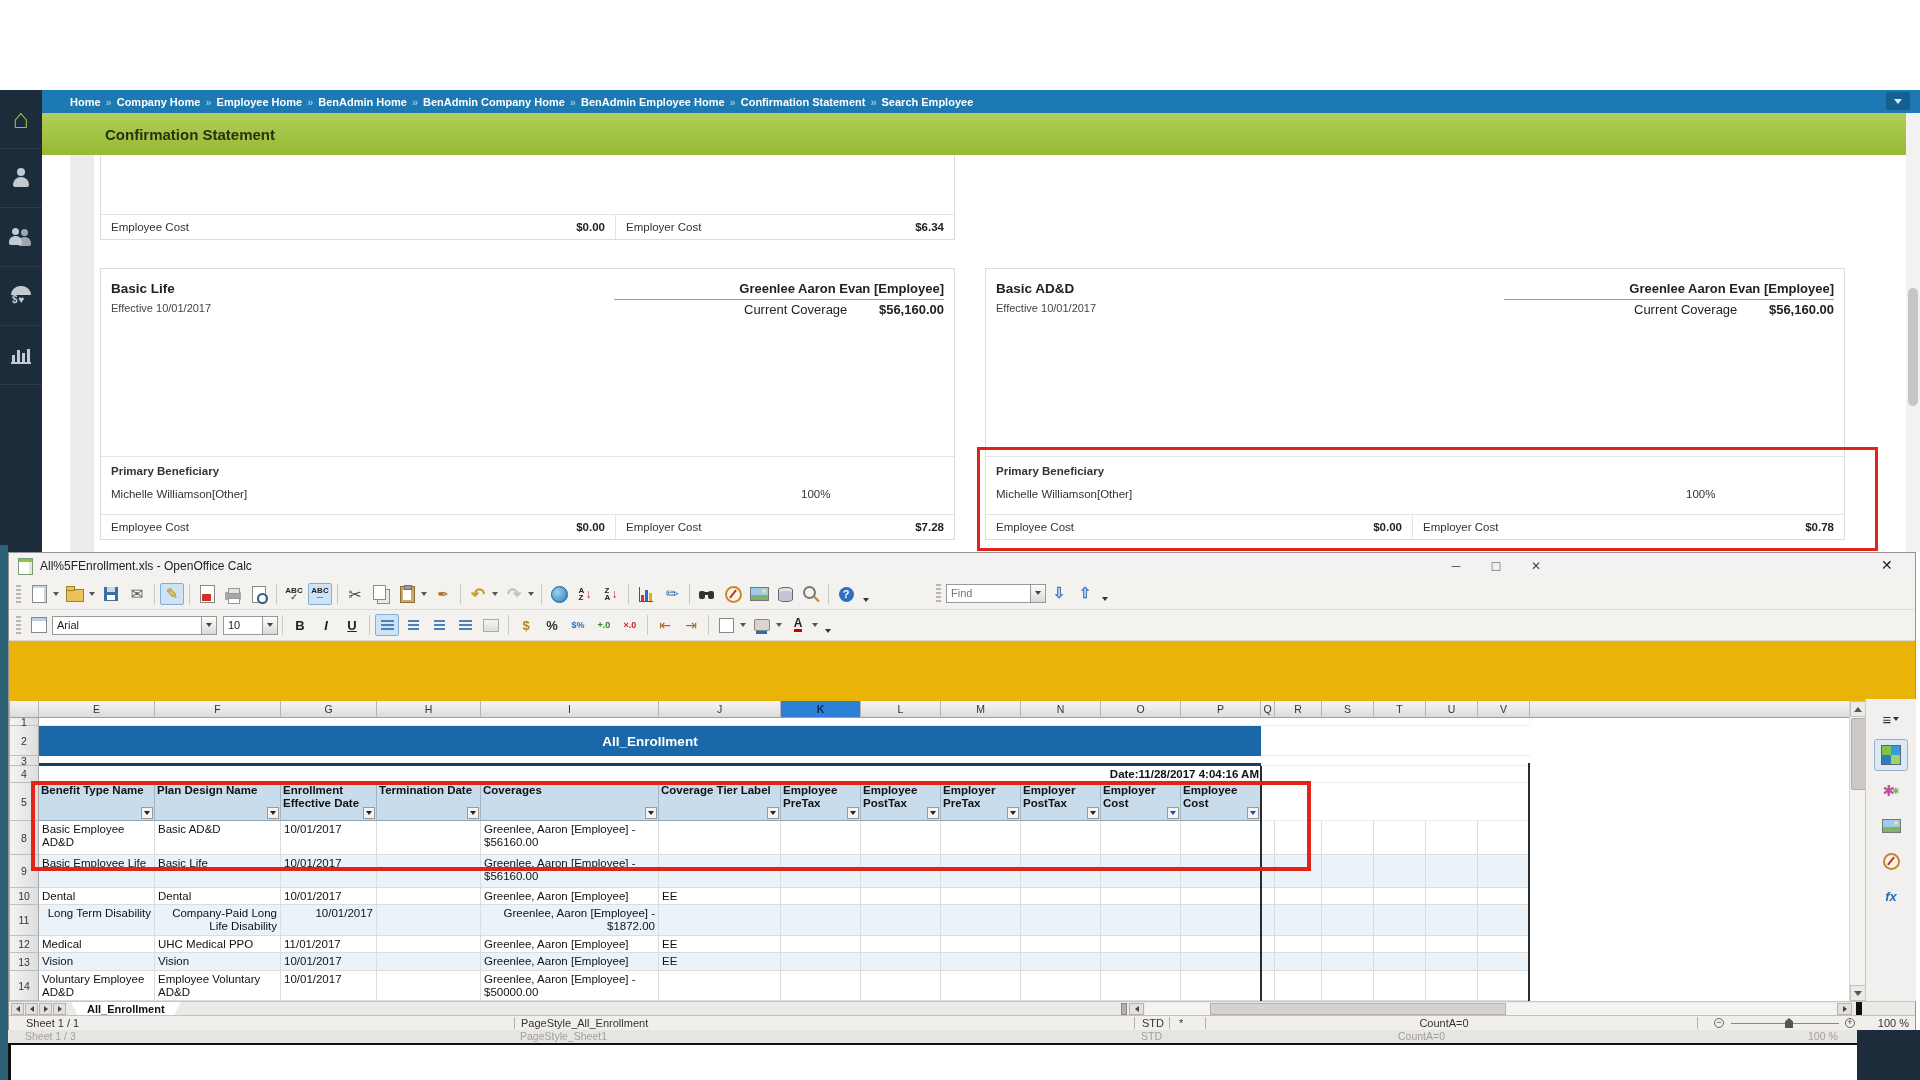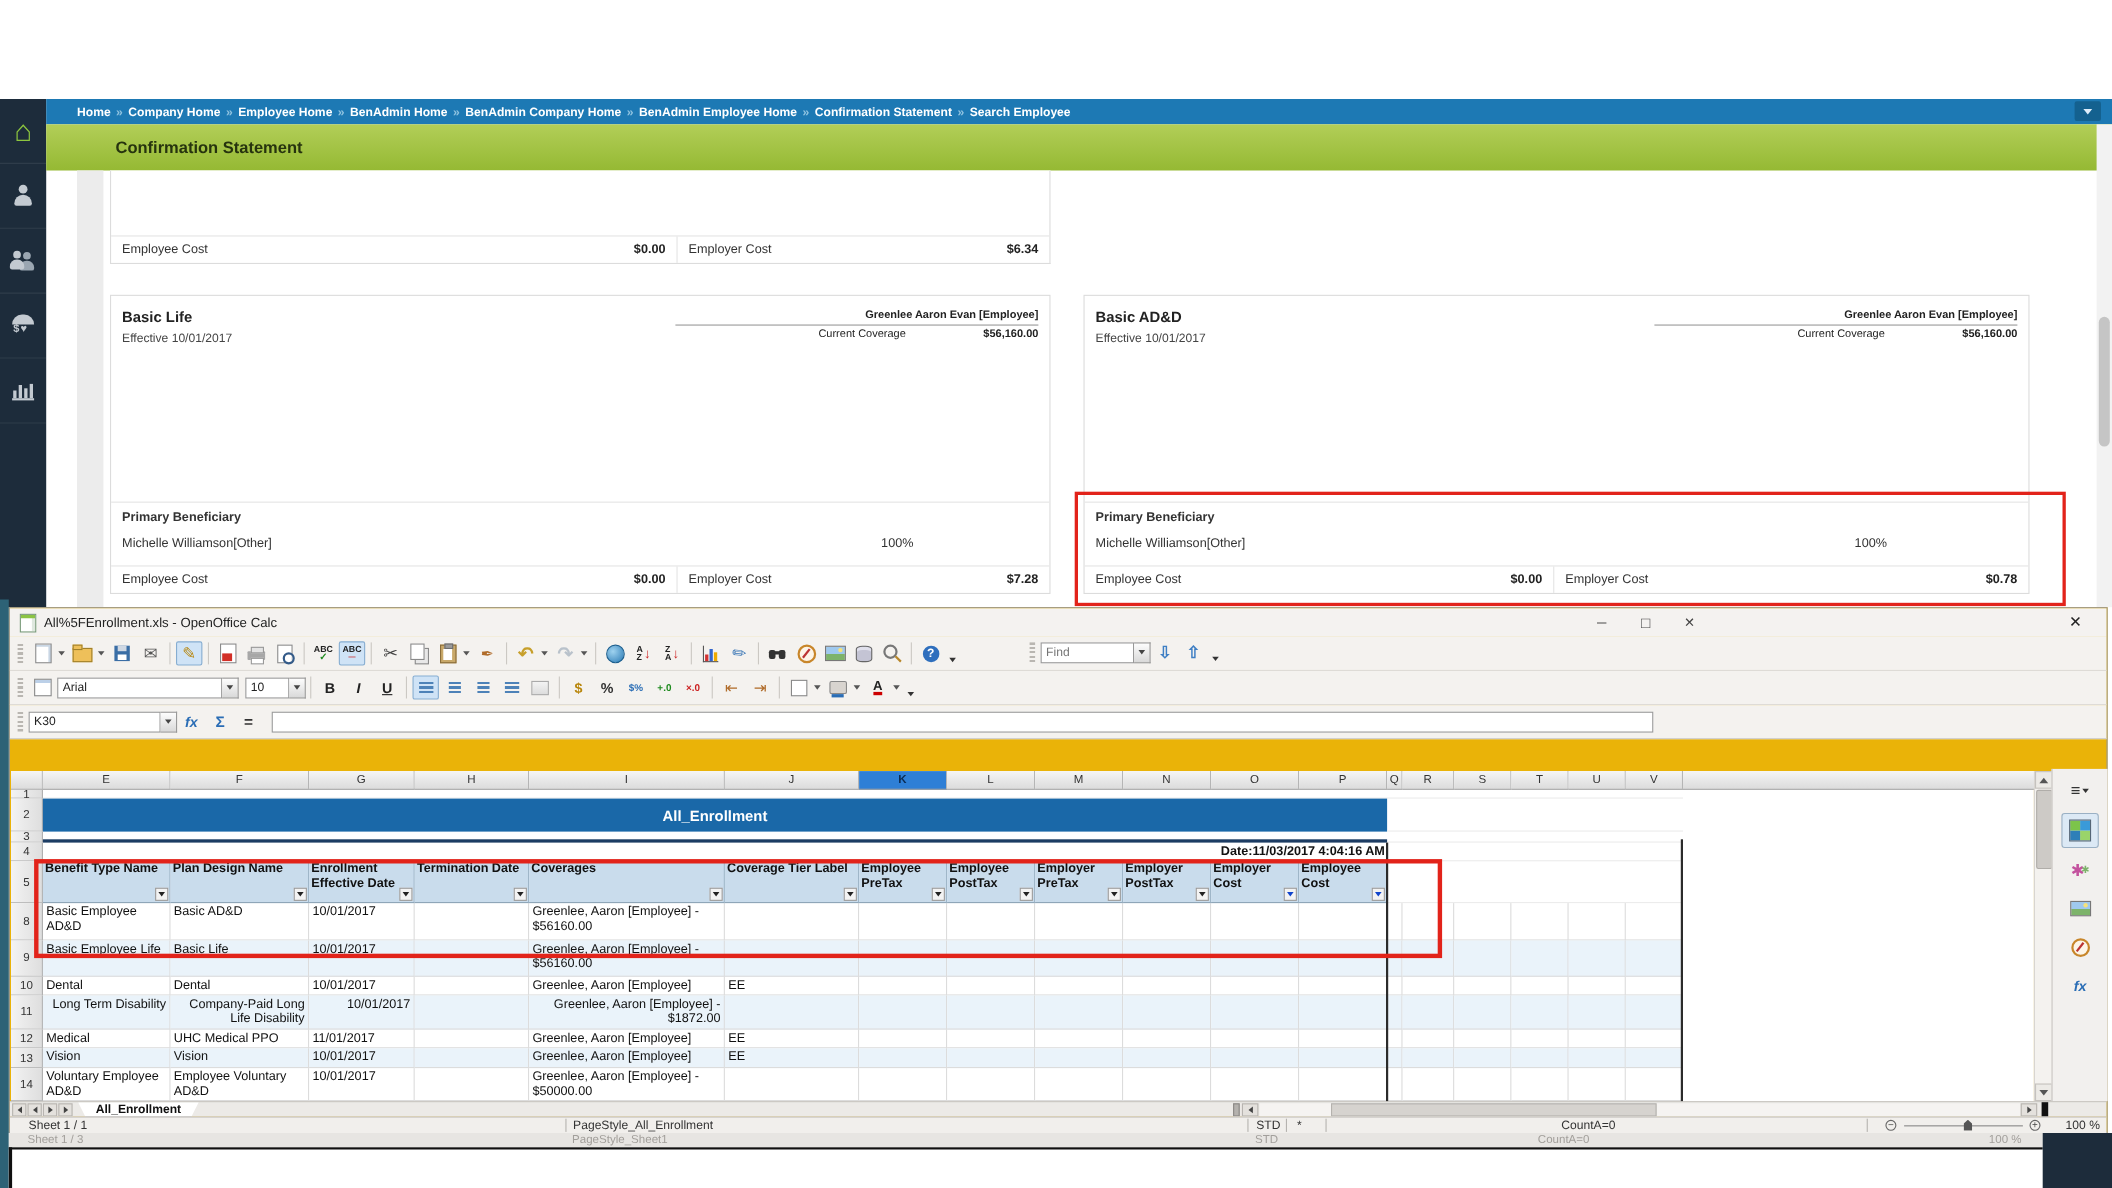--- a/index.html
+++ b/index.html
@@ -37,21 +37,21 @@
   .card-ad{left:985px;top:268px;width:860px;height:272px;}
   .cost-strip{position:absolute;left:0;right:0;bottom:0;height:24px;border-top:1px solid #e4e4e4;display:flex;font-size:11.5px;color:#333;}
   .cost-cell{display:flex;justify-content:space-between;align-items:center;padding:0 10px;box-sizing:border-box;height:100%;}
   .cc-l1{width:515px;border-right:1px solid #e4e4e4;}
   .cc-l2{width:427px;border-right:1px solid #e4e4e4;}
   .cc-r{flex:1;}
   .money{font-weight:bold;color:#222;}
   .card-head{position:relative;padding:12px 10px 0;}
   .btitle{font-size:13.5px;font-weight:bold;color:#222;}
   .beff{font-size:11px;color:#444;margin-top:6px;}
-  .rblock{position:absolute;right:10px;top:12px;width:330px;text-align:right;font-size:10px;color:#222;}
+  .rblock{position:absolute;right:10px;top:12px;width:330px;text-align:right;font-size:13px;color:#222;}
   .member{font-weight:bold;}
   .rline{border-top:1px solid #999;margin:3px 0 2px;}
   .covrow{display:flex;justify-content:space-between;padding-left:130px;}
   .benef{position:absolute;left:0;right:0;bottom:24px;height:58px;border-top:1px solid #e4e4e4;font-size:11.5px;color:#333;}
   .bhead{font-weight:bold;padding:8px 10px 0;}
   .brow{position:relative;padding:11px 10px 0;}
   .bpct{position:absolute;left:700px;top:11px;}
   .redrect1{left:977px;top:447px;width:895px;height:98px;border:3px solid #e2231a;z-index:6;}
   
   .calcwin{left:8px;top:552px;width:1908px;height:478px;background:#eab308;border:1px solid #949494;box-sizing:border-box;}
@@ -549,29 +549,20 @@
           <span class="bucket"></span>
         </span>
         <span class="drop"></span>
       <span class="tbi">
           <span class="fcA">A</span>
         </span>
         <span class="drop"></span>
       <span class="ovf"></span>
     </div>
 
-    <div class="fbar">
-      <span class="grip"></span>
-      <input class="tbox" style="width: 120px;" value="K30">
-      <span class="dbtn"></span>
-      <span class="tbi fx">fx</span>
-      <span class="tbi sum">Σ</span>
-      <span class="tbi eq">=</span>
-      <input class="tbox fmlinput" style="">
-    </div>
 
     <div class="sheetwrap">
       <div class="colhdr">
         <div class="chcell w-rh"></div>
         <div class="chcell w-e">E</div>
         <div class="chcell w-f">F</div>
         <div class="chcell w-g">G</div>
         <div class="chcell w-h">H</div>
         <div class="chcell w-i">I</div>
         <div class="chcell w-j">J</div>
@@ -600,21 +591,21 @@
           <div class="banner">All_Enrollment</div>
           <div class="fill"></div>
         </div>
         <div class="trow r3">
           <div class="rh">3</div>
           <div class="mz3"></div>
           <div class="fill"></div>
         </div>
         <div class="trow r4">
           <div class="rh">4</div>
-          <div class="mz4">Date:11/03/2017 4:04:16 AM</div>
+          <div class="mz4">Date:11/28/2017 4:04:16 AM</div>
           <div class="fill"></div>
         </div>
         <div class="trow r5">
           <div class="rh">5</div>
           <div class="hc w-e"><span>Benefit Type Name</span><span class="fbtn">
                 <i class="farr"></i>
               </span></div>
           <div class="hc w-f"><span>Plan Design Name</span><span class="fbtn">
                 <i class="farr"></i>
               </span></div>

